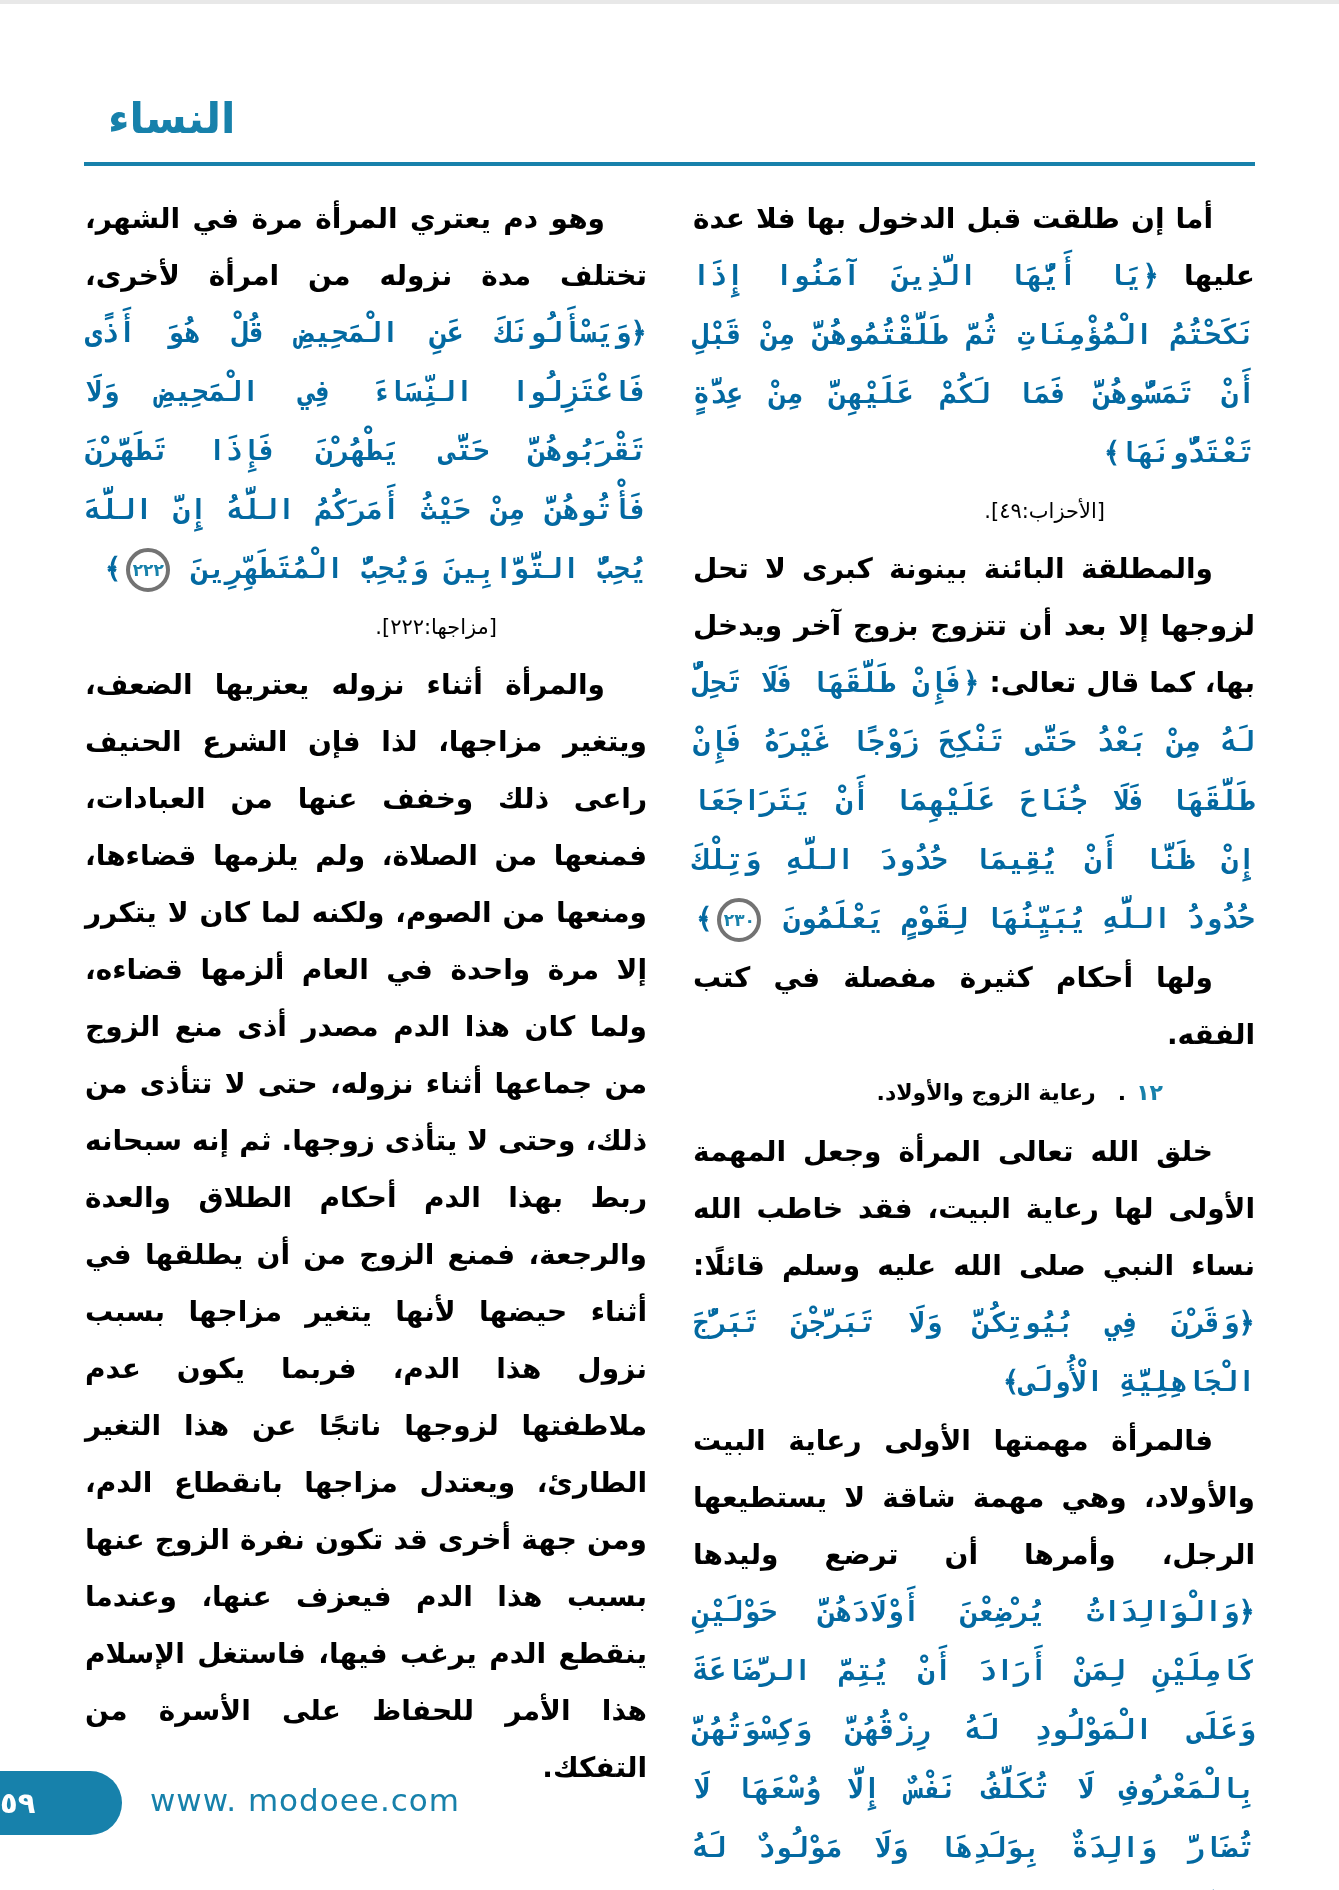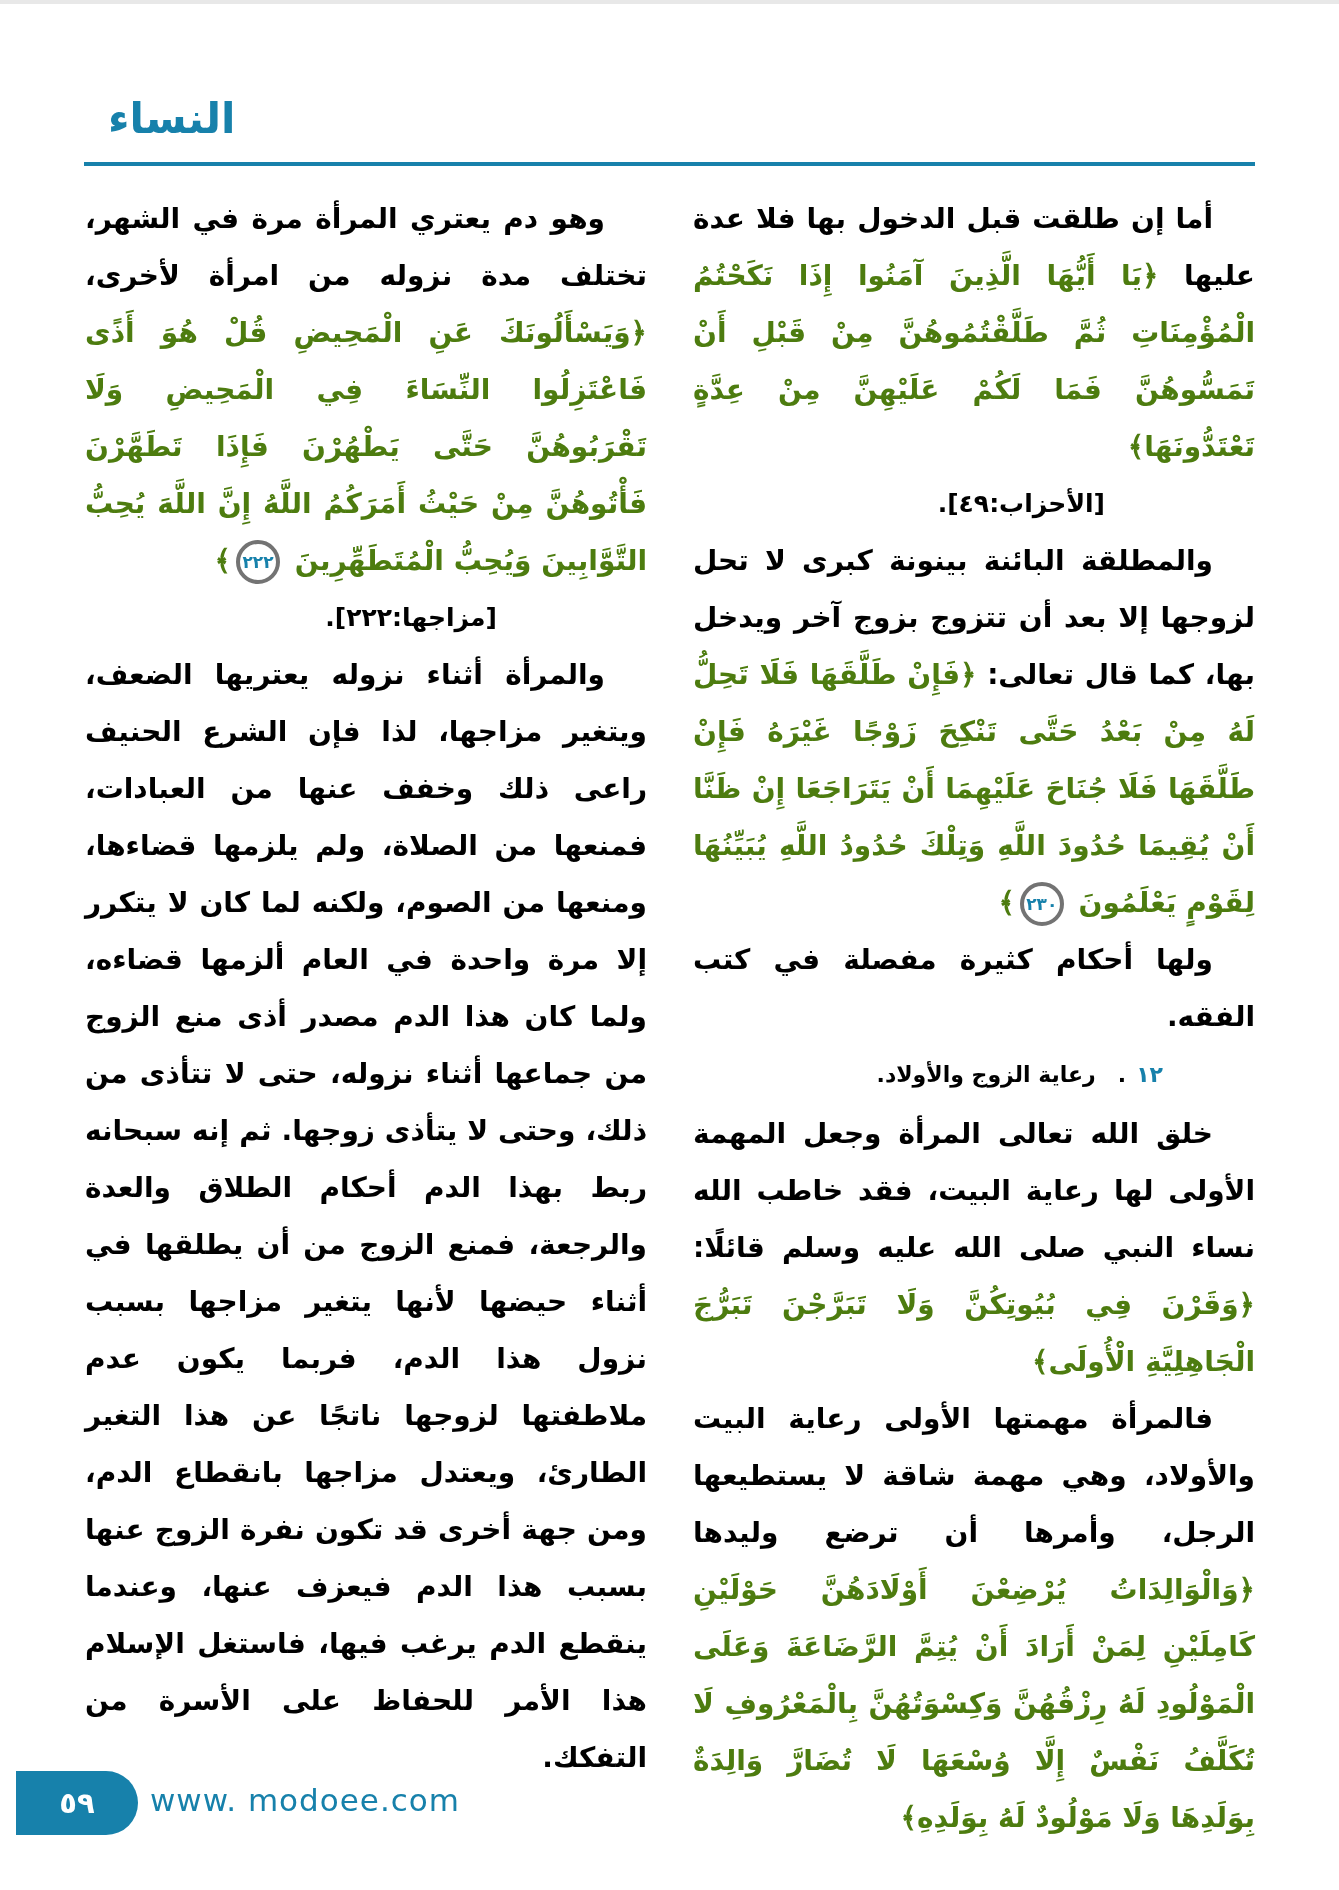--- a/index.html
+++ b/index.html
@@ -30,57 +30,57 @@
   .col{
     flex:0 0 562px;
     width:562px;
     font-size:28px;
     font-weight:bold;
     color:#000;
     line-height:57px;
     text-align:justify;
   }
   .para{margin:0;text-indent:42px;}
-  .quran{color:#4d7c0f;}
+  .quran{color:#0369a1;font-family:Liberation Mono, monospace;}
   .ayah-num{
     display:inline-flex;
     align-items:center;
     justify-content:center;
     min-width:36px;height:36px;
     border:4px solid #737373;
     border-radius:50%;
     color:#1781ab;
     font-size:17px;
     line-height:1;
     vertical-align:middle;
     margin:0 5px;
     text-indent:0;
   }
   .cit{
-    font-weight:700;
-    font-size:25px;
+    font-weight:400;
+    font-size:21px;
     margin:0 150px 0 0;
     line-height:57px;
   }
   .heading{
     margin:0 92px 0 0;
     font-size:22px;
     line-height:60px;
   }
   .h-num{color:#1781ab;font-weight:bold;}
   .h-sep{color:#000;font-weight:bold;margin-right:10px;margin-left:22px;}
   .h-label{color:#000;font-weight:bold;}
   .pagenum{
     position:absolute;
-    left:16px;top:1767px;
+    left:0;top:1767px;
     width:122px;height:64px;
     background:#1781ab;
     border-radius:0 32px 32px 0;
     color:#ffffff;
-    display:flex;align-items:center;justify-content:center;
+    display:flex;align-items:center;justify-content:flex-end;
     font-size:29px;font-weight:bold;
   }
   .website{
     position:absolute;
     left:150px;top:1778px;
     direction:ltr;
     color:#1781ab;
     font-size:31px;
     letter-spacing:1px;
   }

